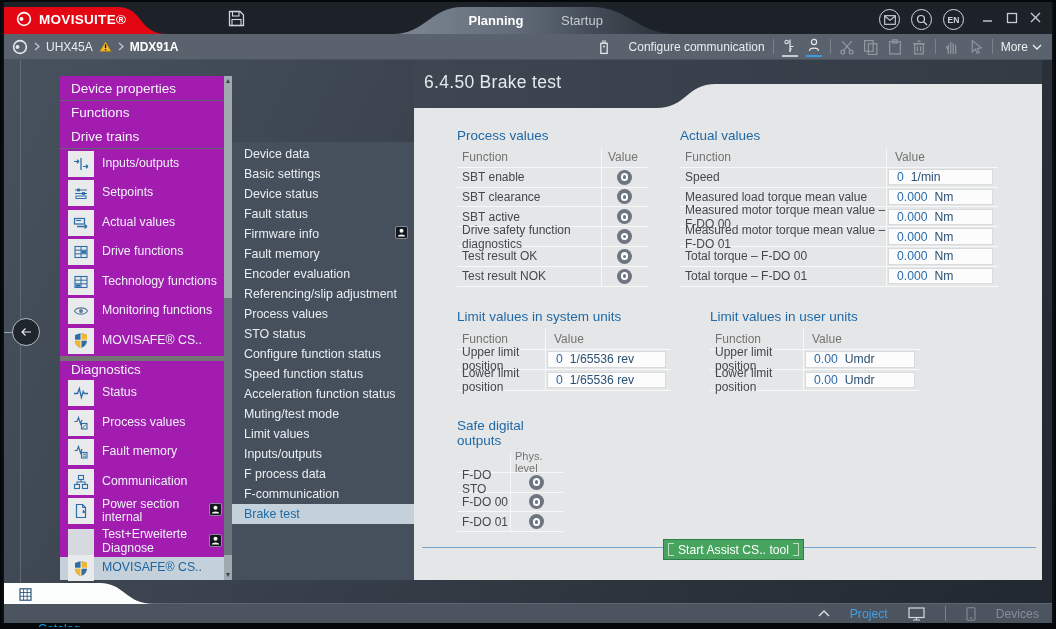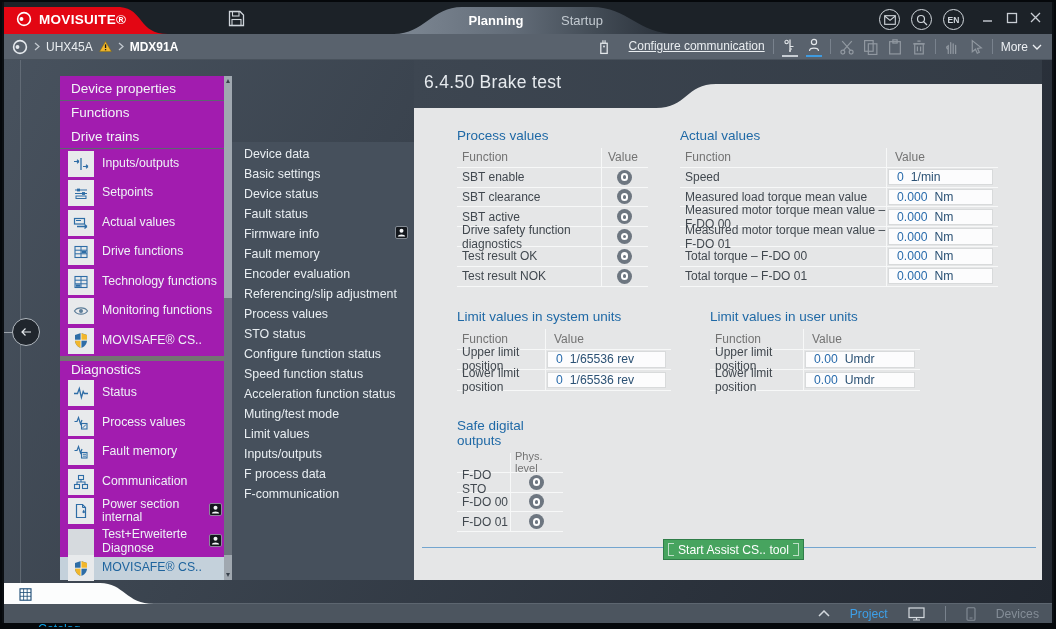--- a/index.html
+++ b/index.html
@@ -28,21 +28,21 @@
   
   .pathbar { position:absolute; left:2px; top:32px; right:2px; height:26px;
              background:linear-gradient(#5d66 71,#59626d); background:#59626d;
              border-bottom:1px solid #49525c; display:flex; align-items:center;
              padding:0 10px 0 8px; color:#e9edf0; font-size:12px; }
   .crumbs { display:flex; align-items:center; gap:6px; }
   .crumb { cursor:pointer; }
   .crumb.bold { font-weight:bold; color:#fff; }
   .pathbar-right { margin-left:auto; display:flex; align-items:center; gap:8px; }
   .vsep { width:1px; height:15px; background:#79828d; }
-  .tbtn { display:flex; gap:17px; cursor:pointer;text-decoration:underline; }
+  .tbtn { display:flex; align-items:center; gap:17px; cursor:pointer; }
   .ic16 { width:16px; height:16px; display:block; }
   .u-ic { position:relative; padding-bottom:3px; cursor:pointer; }
   .u-ic .bar { position:absolute; left:0; right:0; bottom:-1px; height:2px; }
   .dim { opacity:.42; }
   .more { display:flex; align-items:center; gap:4px; color:#eef1f4; cursor:pointer; }
 
   
   .main { position:absolute; left:2px; top:58px; right:2px; height:543px;
           background:linear-gradient(118deg,#48525e 0%, #3a434e 34%, #2b323c 72%, #222831 100%); }
   .edge-line { position:absolute; left:18px; top:58px; width:1px; height:543px; background:#78818b; opacity:.55; }
@@ -520,20 +520,23 @@
       </div>
     <div class="menu-item">
         <span>Inputs/outputs</span>
       </div>
     <div class="menu-item">
         <span>F process data</span>
       </div>
     <div class="menu-item">
         <span>F-communication</span>
       </div>
+    <div class="menu-item sel">
+        <span>Brake test</span>
+      </div>
   </div>
 
   <div class="content">
 
     <div class="block" style="left:43px; top:44px; width:191px;">
       <div class="bhead">Process values</div>
       <div class="vtbl pv">
         <div class="row hdr">
           <div class="c1">Function</div>
           <div class="c2" style="padding-left:6px; justify-content:flex-start;">Value</div>

